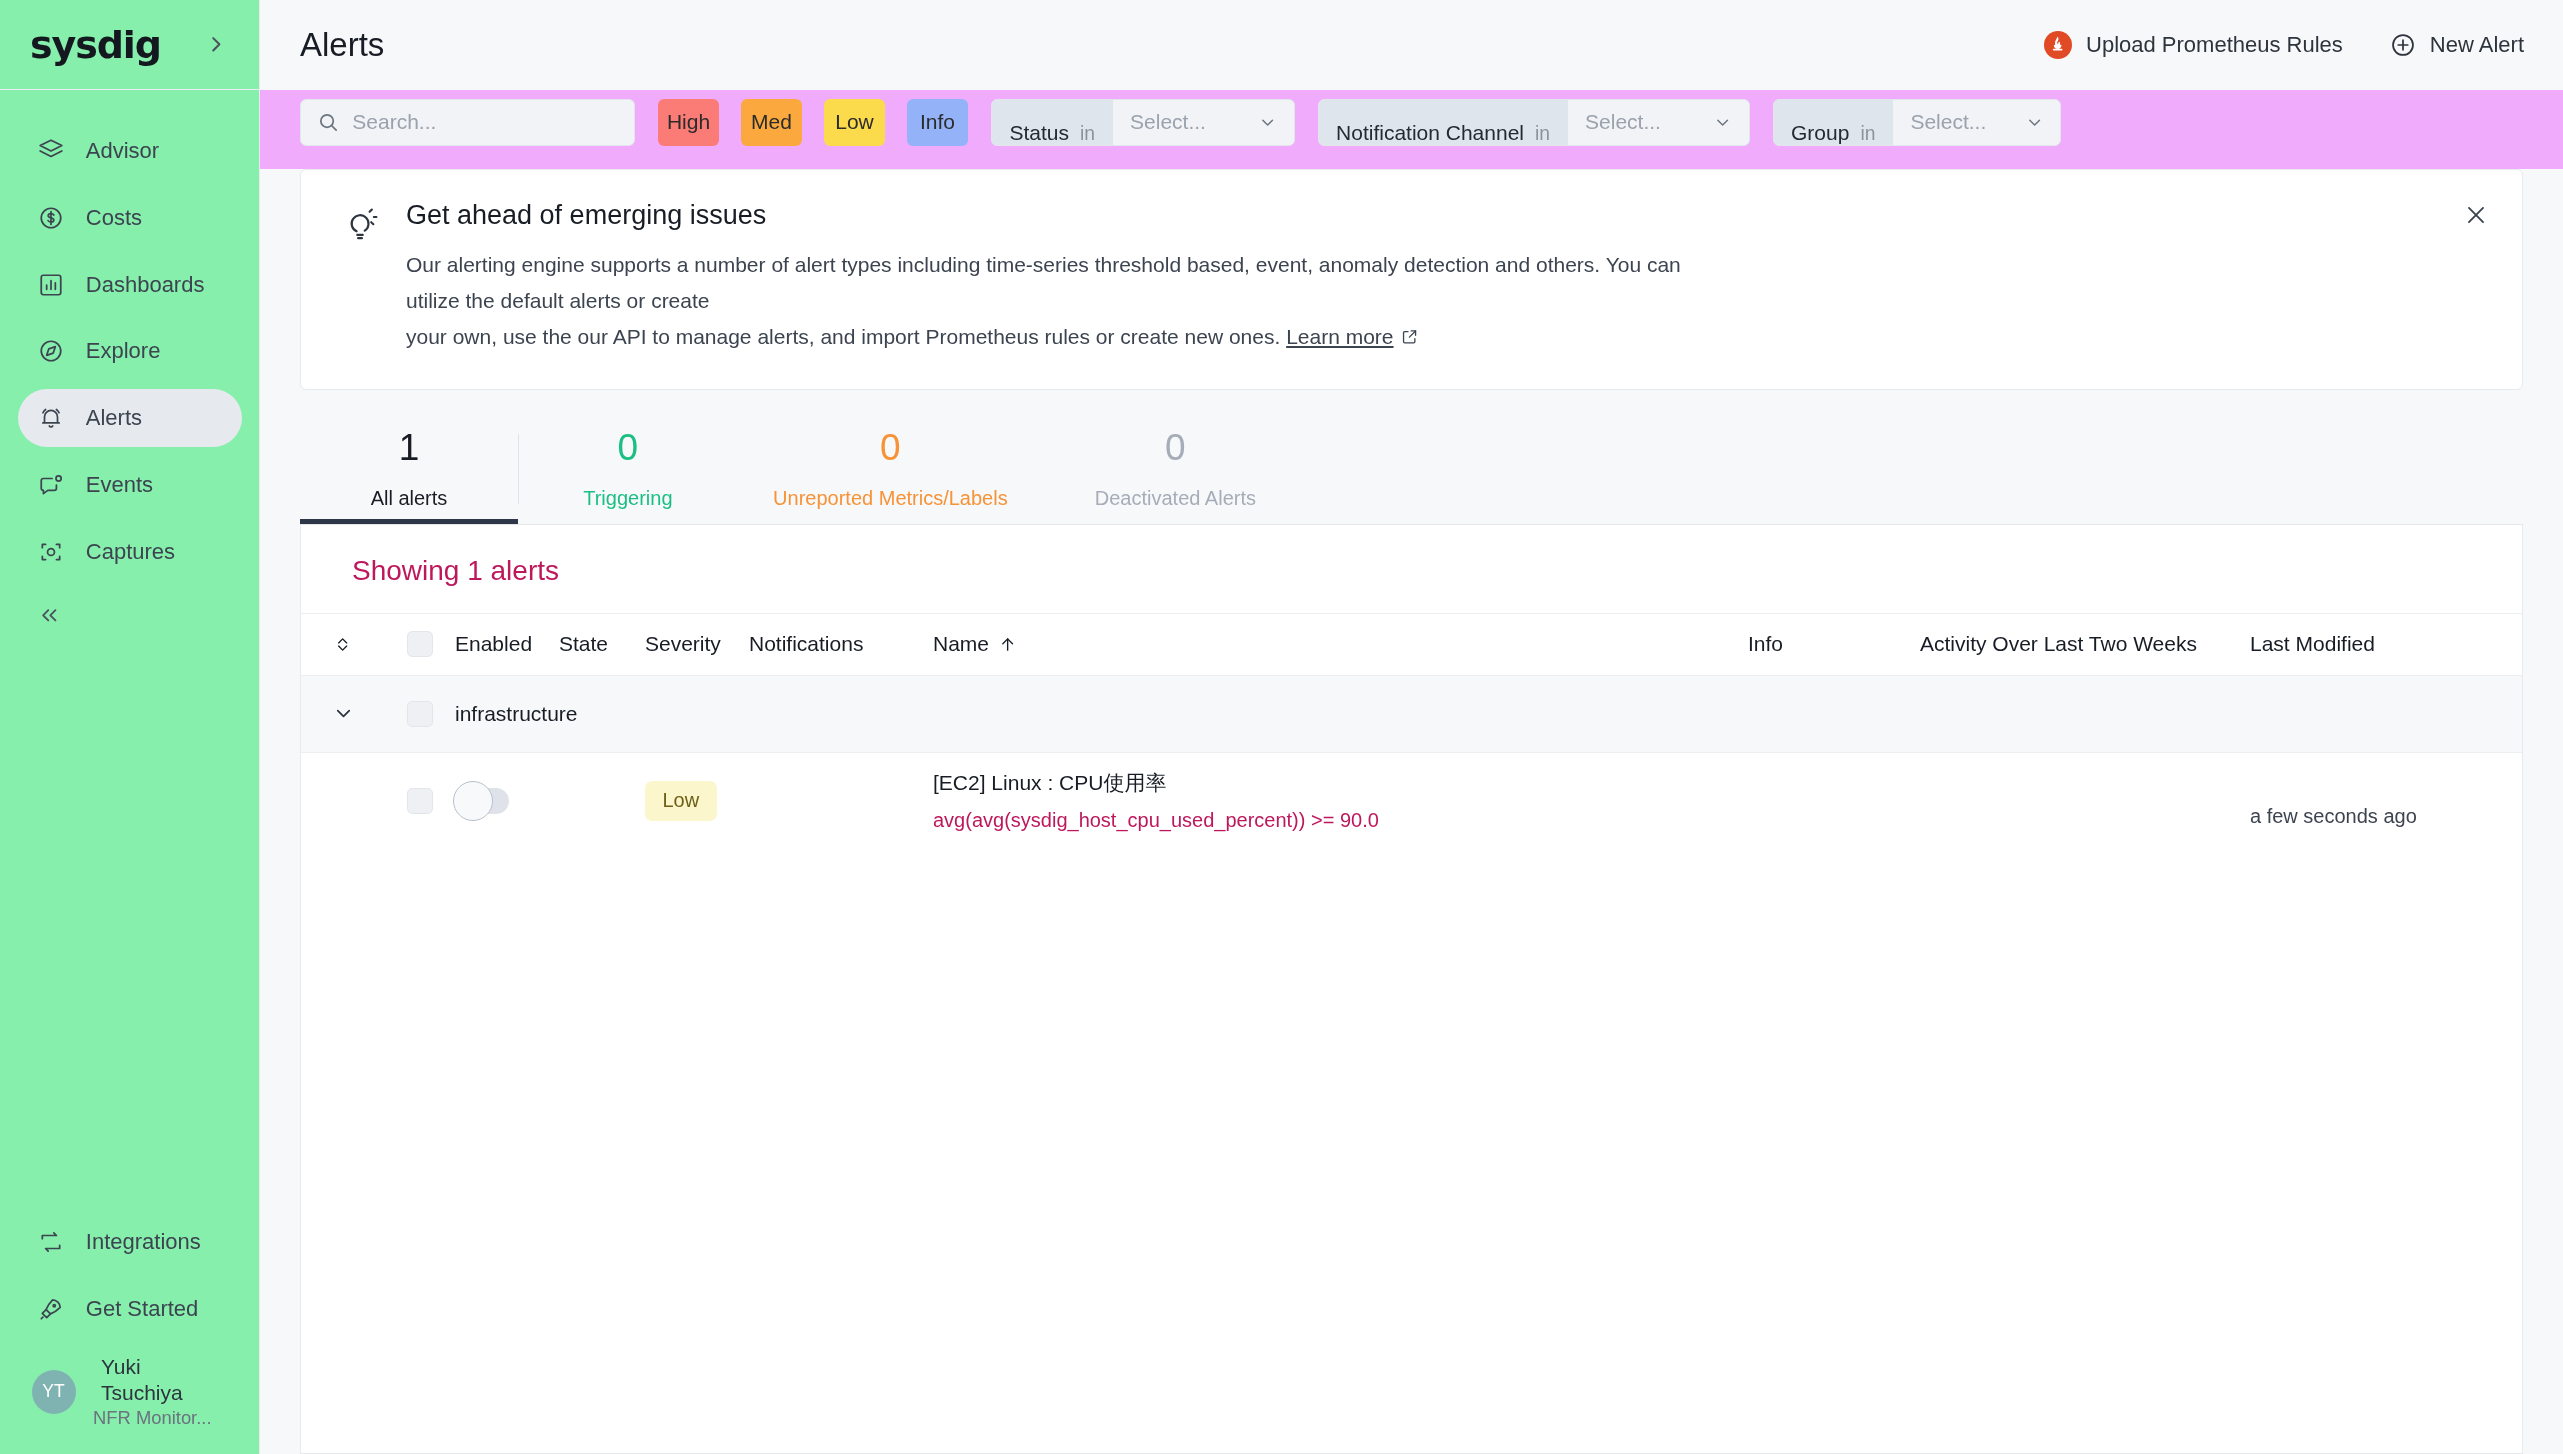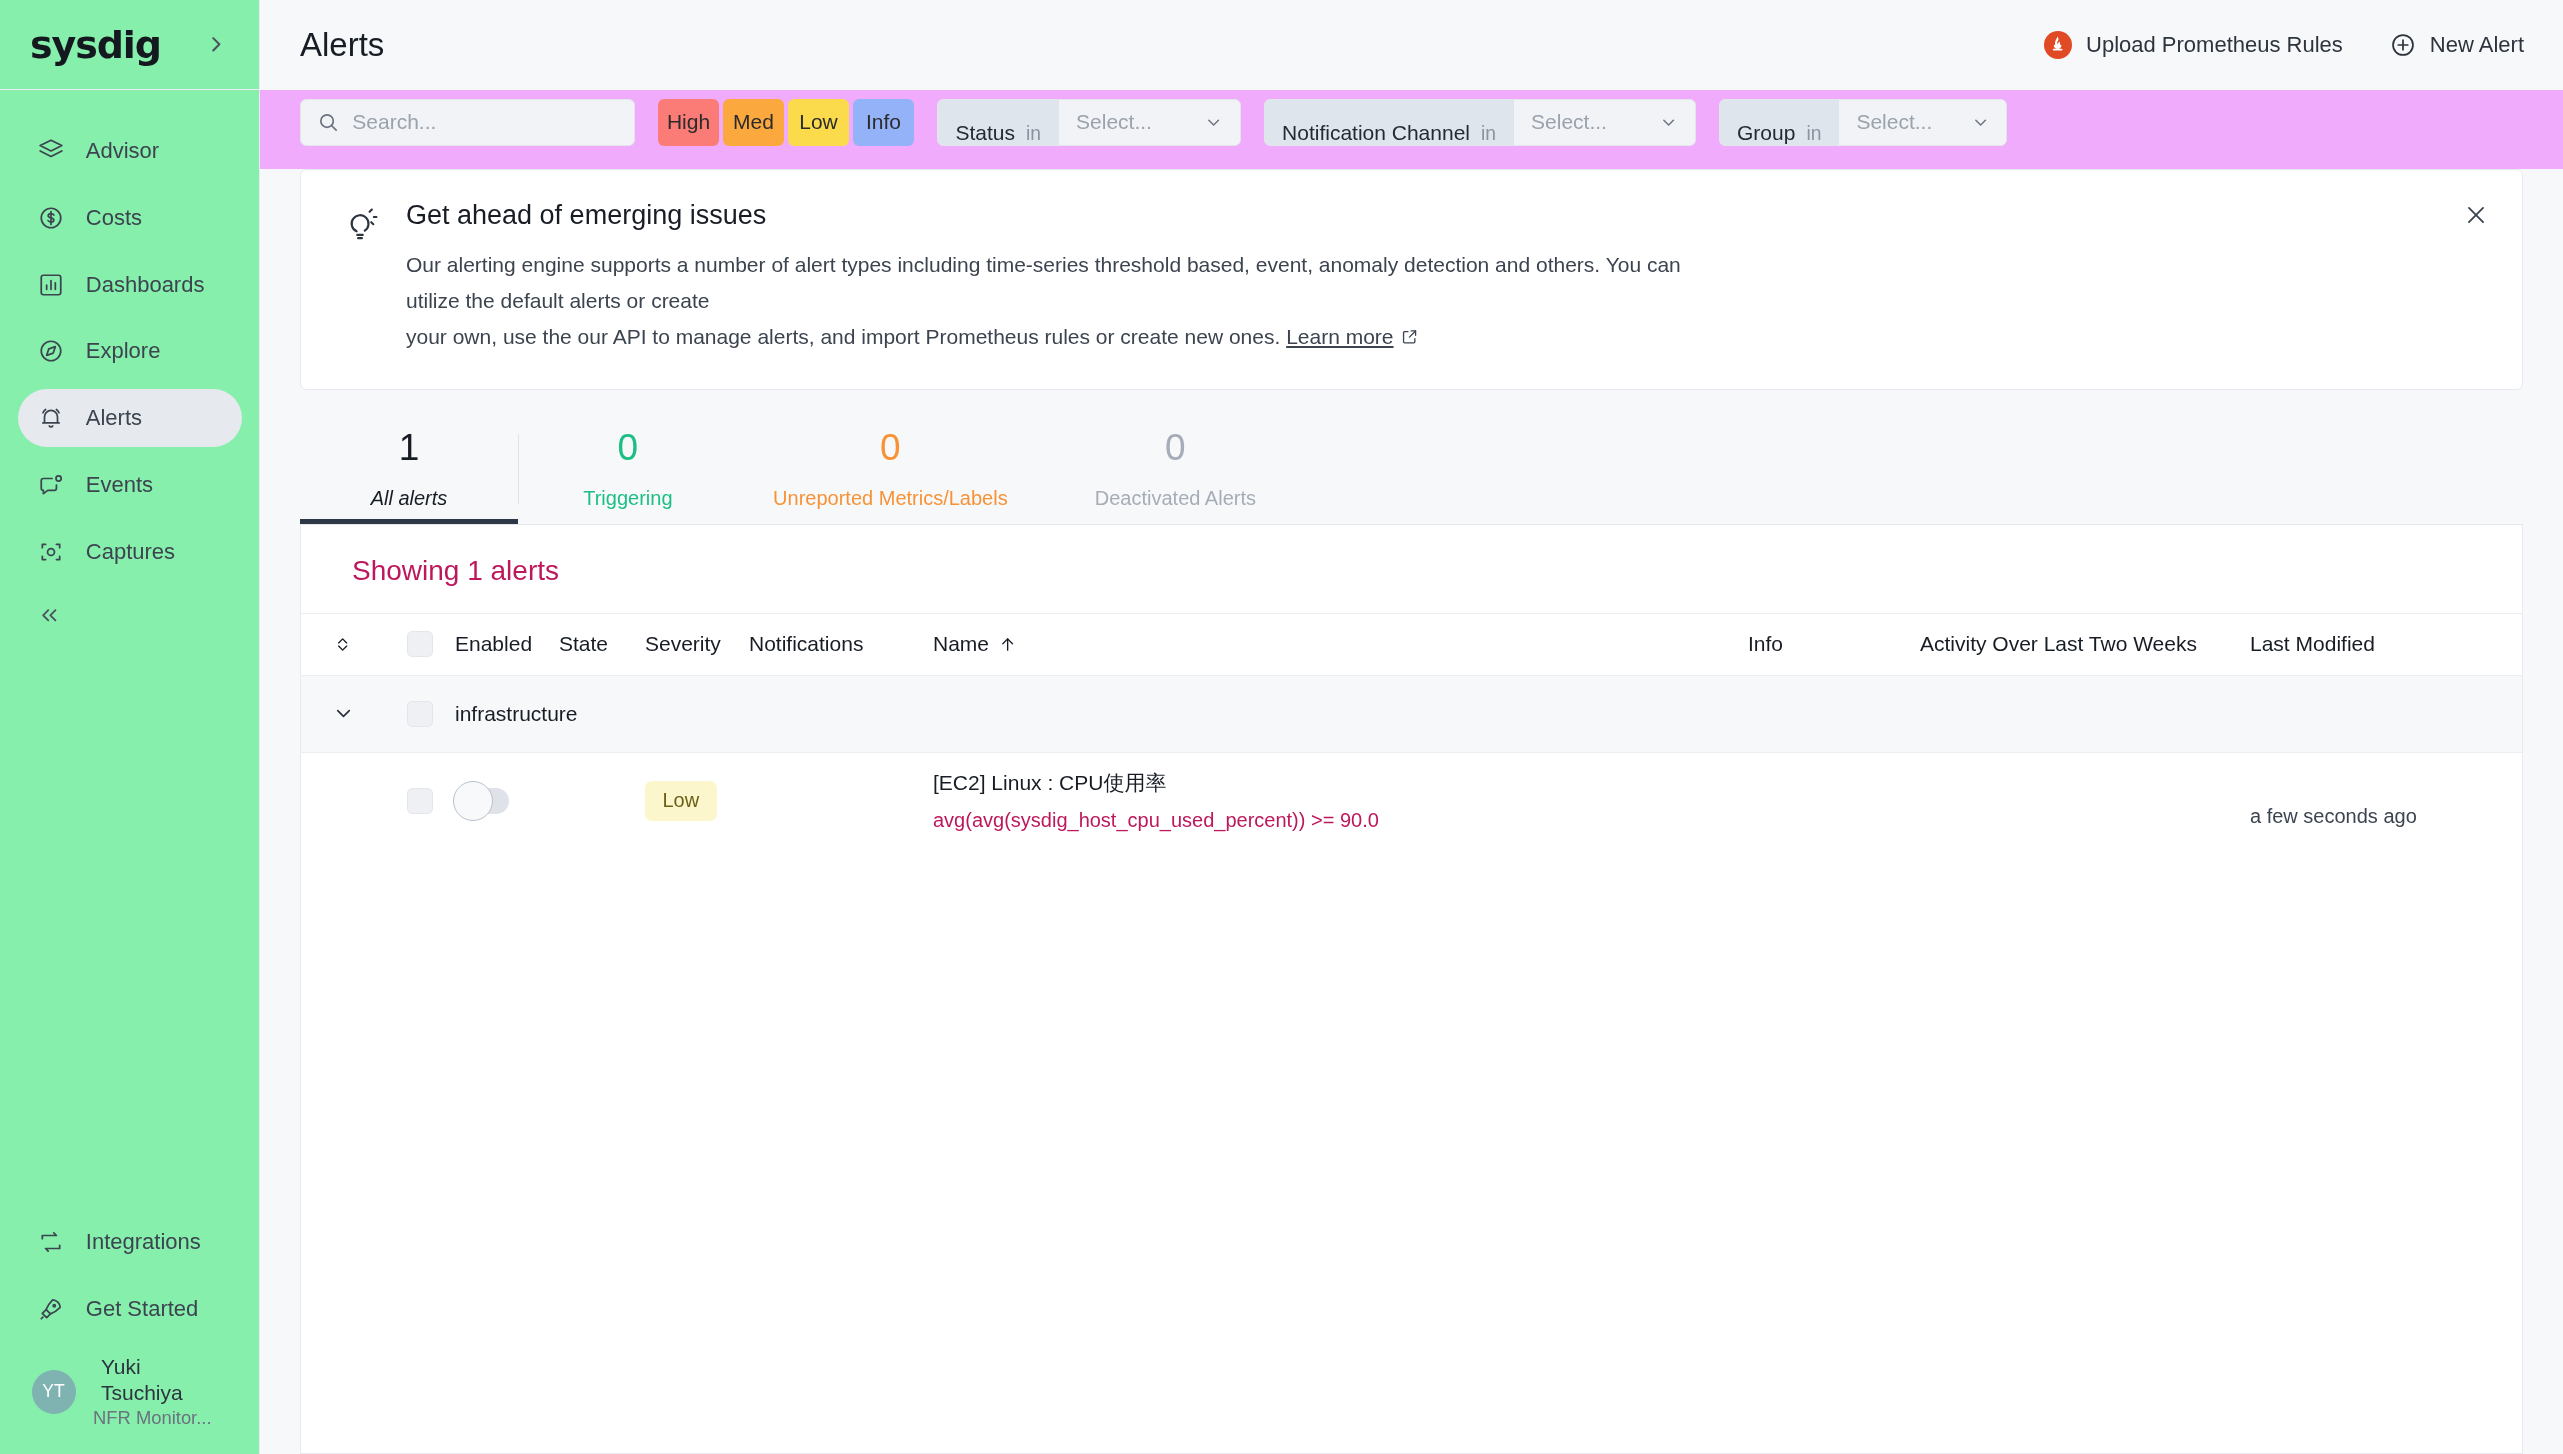--- a/index.html
+++ b/index.html
@@ -80,21 +80,21 @@
     display: flex; align-items: center; gap: 12.3px; padding: 0 16px;
     margin-right: 23px;
   }
   .search-box input {
     border: 0; background: transparent; outline: none;
     font-size: 21px; color: #2d343e; width: 100%;
     font-family: "Liberation Sans", sans-serif;
   }
   .search-box input::placeholder { color: #9aa2ad; }
 
-  .sev-group { display: flex; gap: 4px; margin-right: 23px; text-align: center; }
+  .sev-group { display: flex; gap: 22px; margin-right: 23px; text-align: center; }
   .sev {
     width: 61px; height: 47px; border-radius: 6.1px;
     display: flex; align-items: center; justify-content: center;
     font-size: 21px; color: #2b2b2b; cursor: pointer;
   }
 
   .facet {
     display: flex; align-items: center; height: 47px;
     border-radius: 6.1px; overflow: hidden; margin-right: 23px;
     background: #e9edf2; border: 0.9px solid #e2e5ea;
@@ -441,21 +441,21 @@
       <span class="banner-close">
         <svg width="26" height="26" viewBox="0 0 24 24" fill="none" stroke="currentColor" stroke-width="1.7" stroke-linecap="round">
             <path d="M5.5 5.5l13 13M18.5 5.5l-13 13"></path>
           </svg>
       </span>
     </div>
 
     <div class="tabs">
       <div class="tab active">
         <div class="num" style="color:#181d25;">1</div>
-        <div class="lbl" style="color:#181d25;font-style:italic;">All alerts</div>
+        <div class="lbl" style="color:#181d25;">All alerts</div>
       </div>
       <div class="tab-sep"></div>
       <div class="tab">
         <div class="num" style="color:#1bbf83;">0</div>
         <div class="lbl" style="color:#1bbf83;">Triggering</div>
       </div>
       <div class="tab" style="width:307px;">
         <div class="num" style="color:#f79236;">0</div>
         <div class="lbl" style="color:#f79236;">Unreported Metrics/Labels</div>
       </div>

